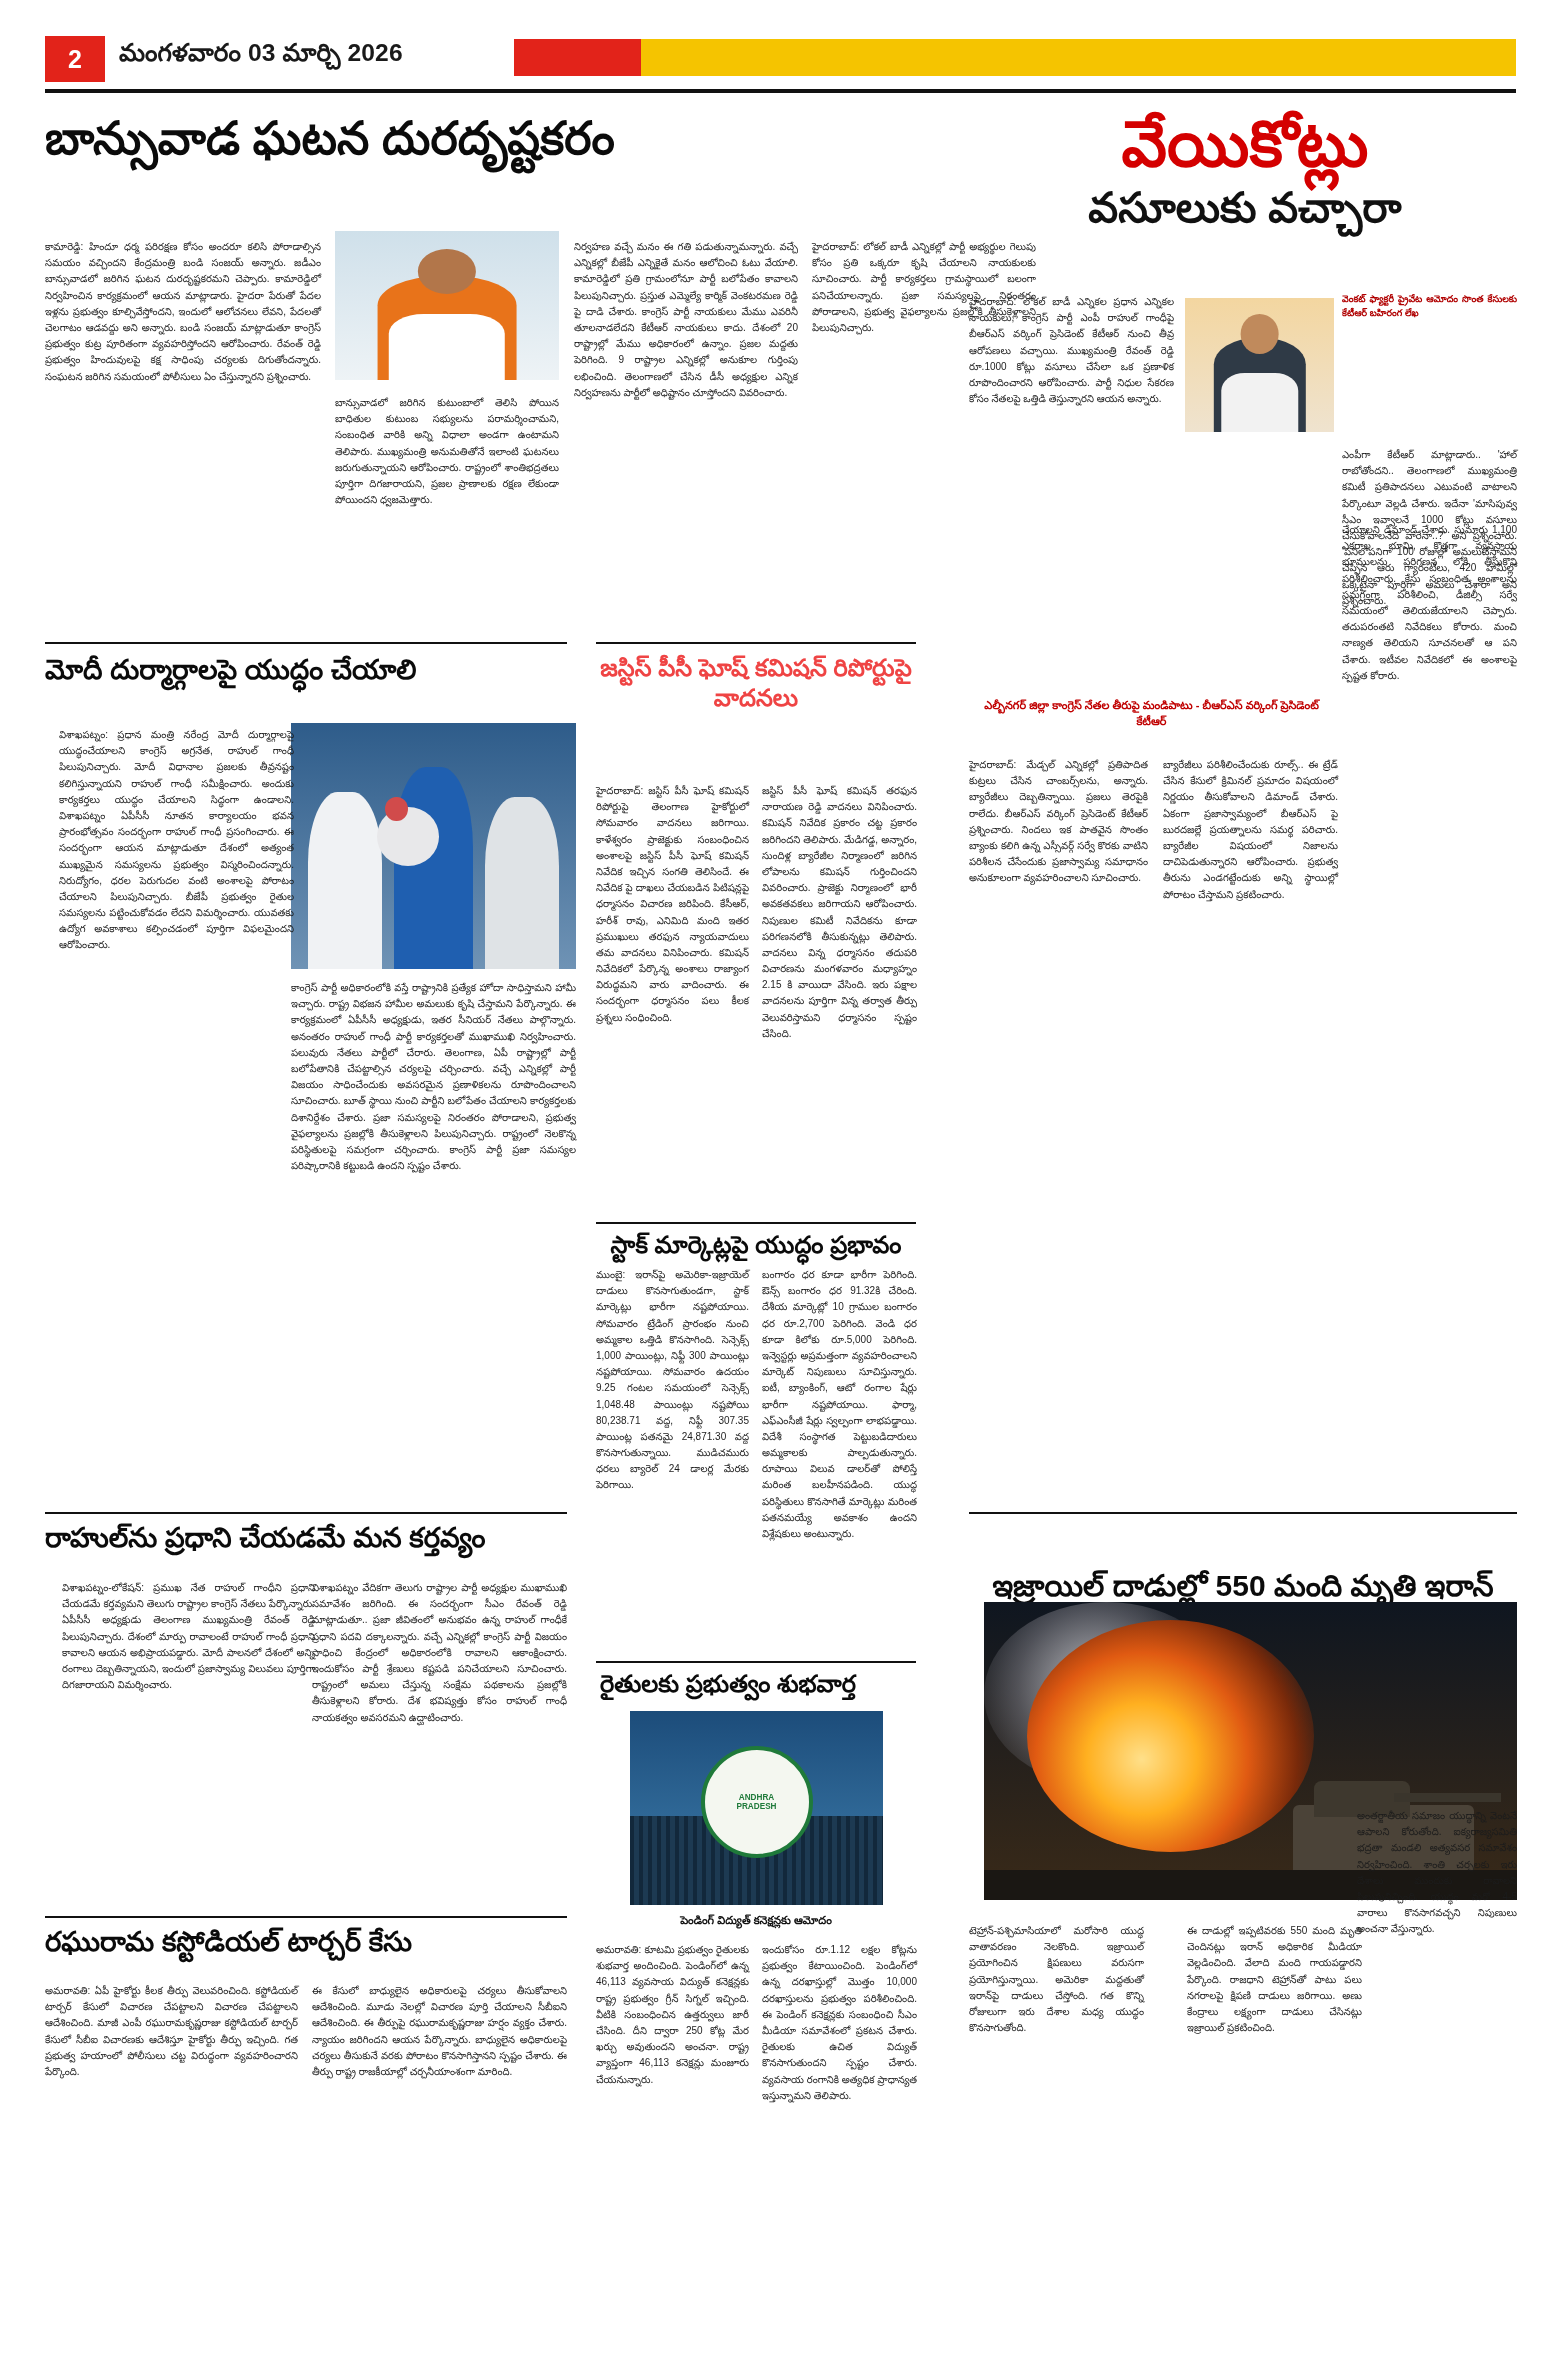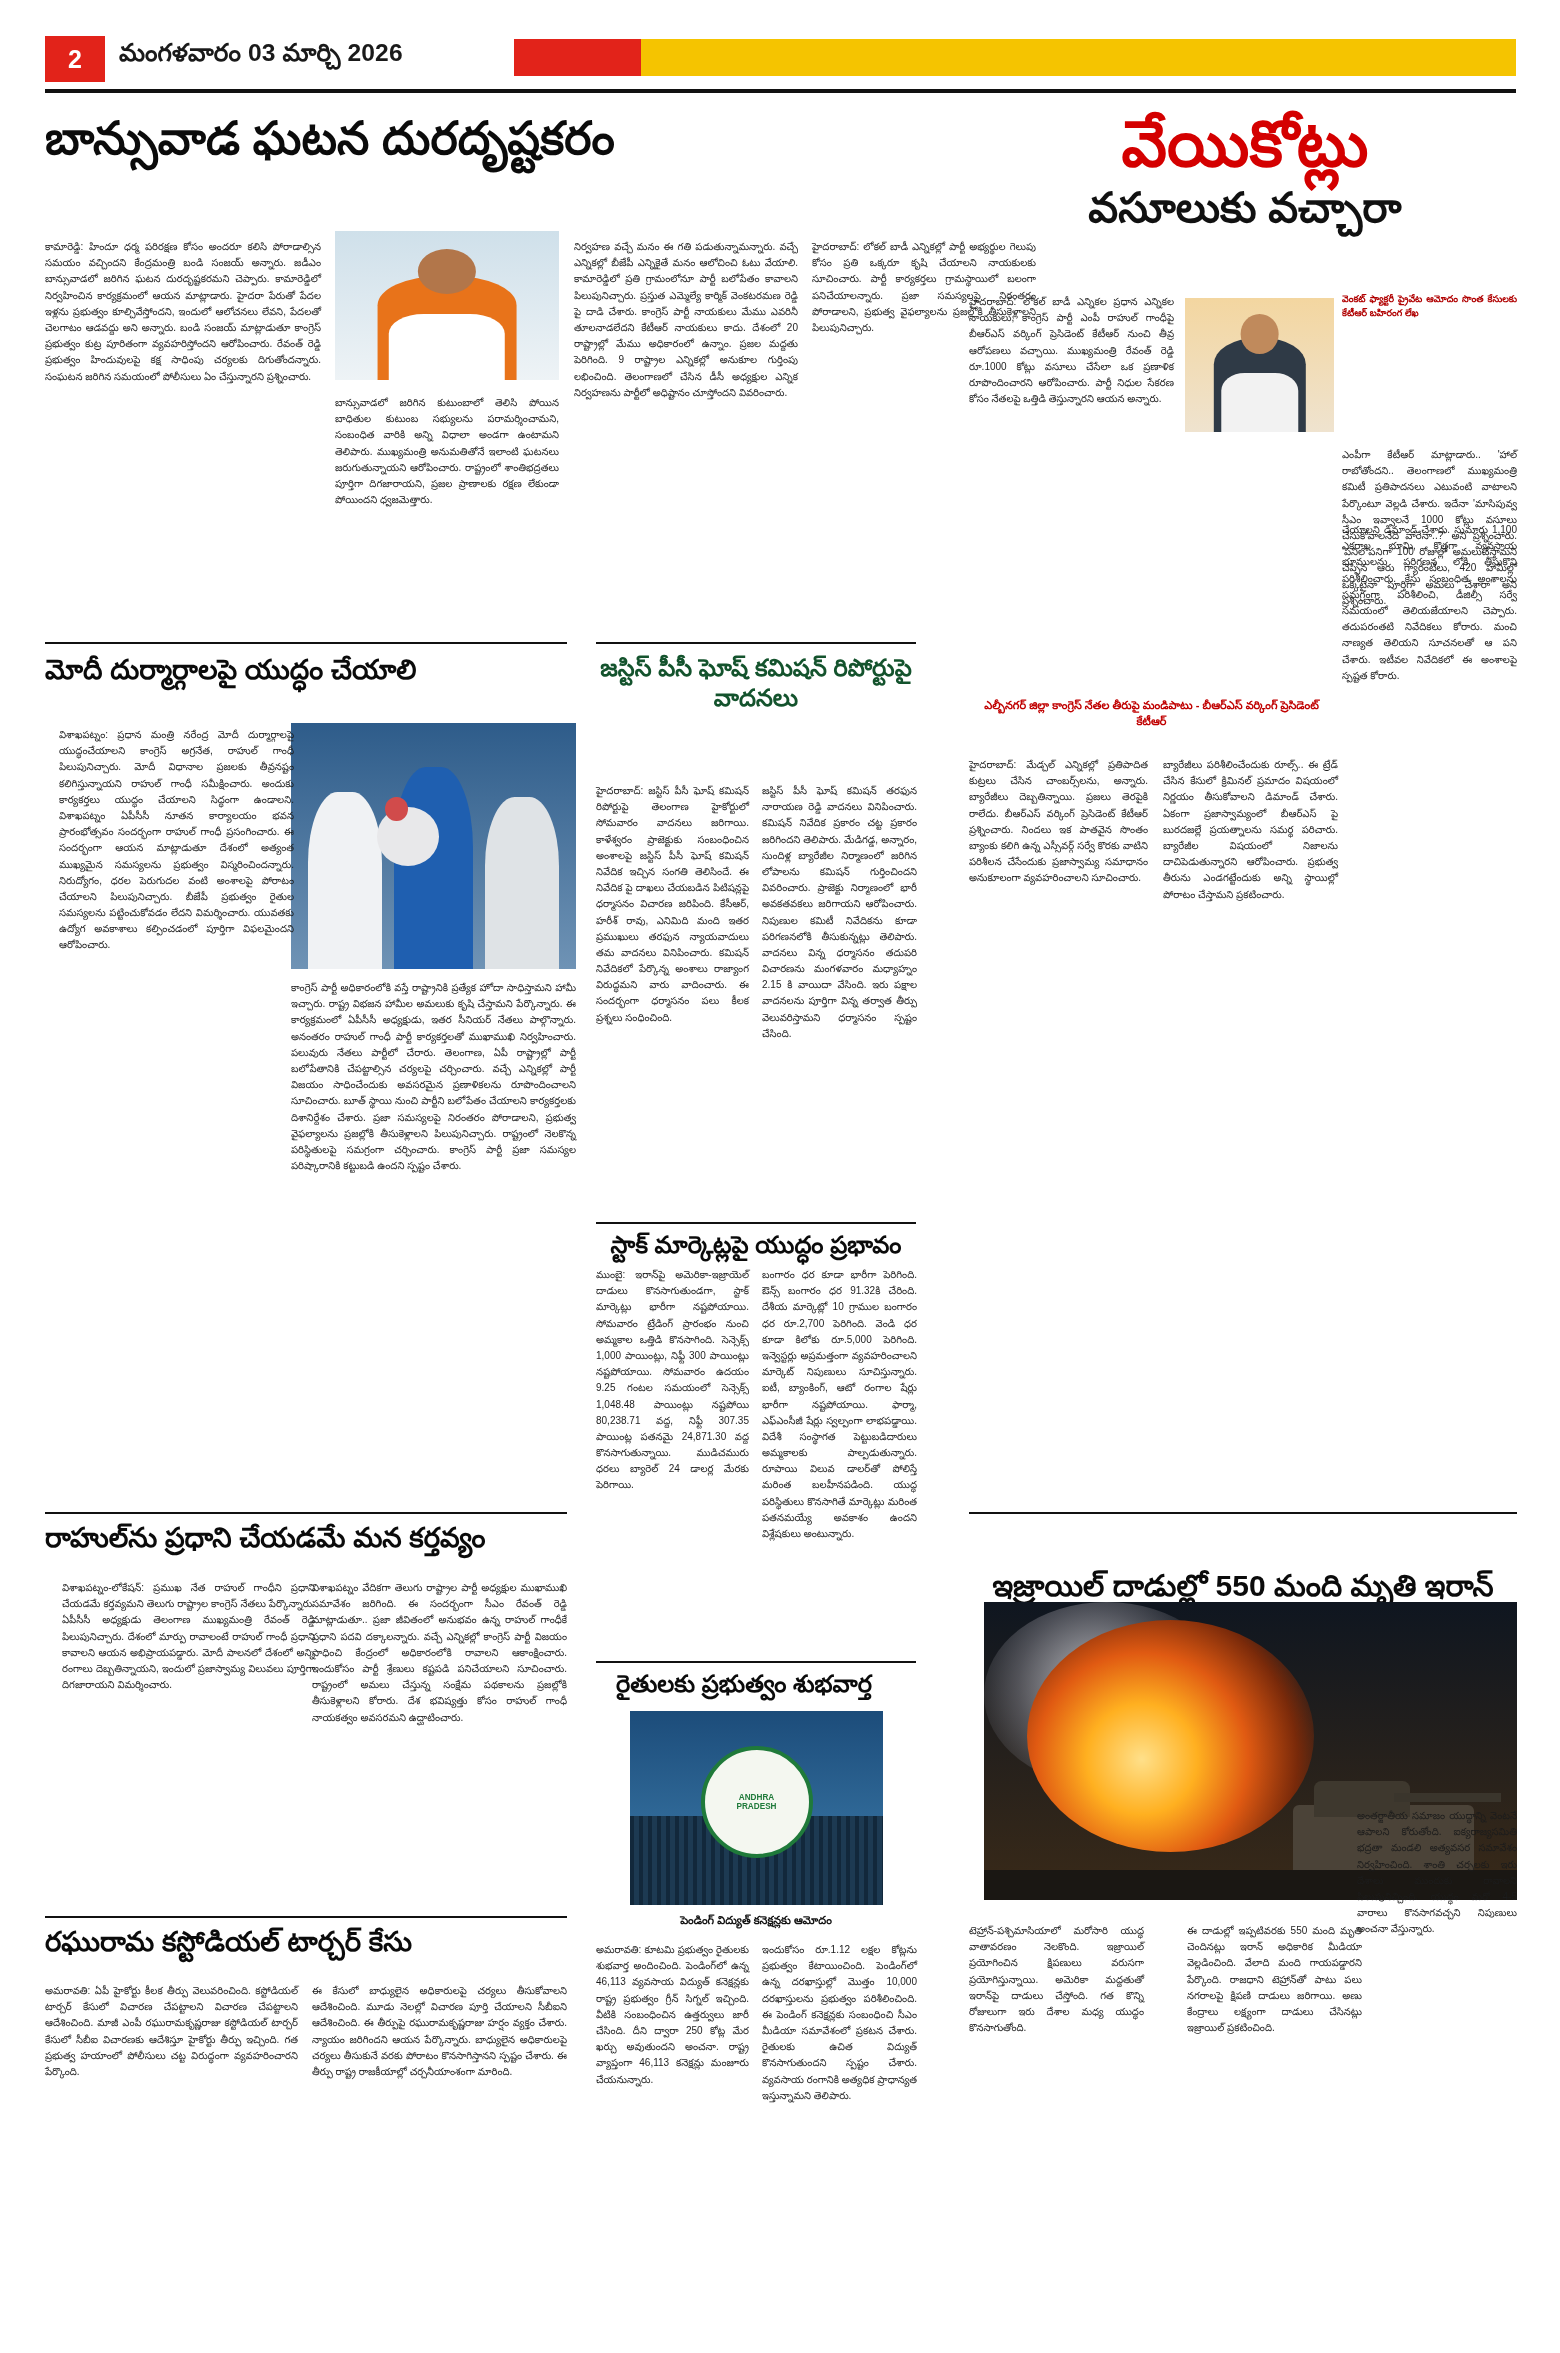--- a/index.html
+++ b/index.html
@@ -129,21 +129,21 @@
     position:absolute; left:291px; top:723px;
     width:285px; height:246px; background:#d9e2e7; overflow:hidden;
   }
   .modi-col-1 { position:absolute; left:59px; top:727px; width:235px; }
   .modi-col-2 { position:absolute; left:291px; top:980px; width:285px; }
 
   
   .ghosh-rule { position:absolute; left:596px; top:642px; width:320px; }
   .ghosh-head {
     position:absolute; left:596px; top:653px; width:320px;
-    font-size:24px; font-weight:bold; color:#14532d; text-align:center; line-height:1.25;
+    font-size:24px; font-weight:bold; color:#ef4444; text-align:center; line-height:1.25;
   }
   .ghosh-col { position:absolute; left:596px; top:766px; width:320px;margin-top:17px; }
 
   
   .stock-rule { position:absolute; left:596px; top:1222px; width:320px; }
   .stock-head {
     position:absolute; left:596px; top:1231px; width:320px;
     font-size:24px; font-weight:bold; color:#0b0b0b; text-align:center;
   }
   .stock-col-1 { position:absolute; left:596px; top:1267px; width:153px; }
@@ -163,21 +163,21 @@
   .ragh-head {
     position:absolute; left:45px; top:1926px; width:522px;
     font-size:27.6px; font-weight:bold; color:#0b0b0b;
   }
   .ragh-col-1 { position:absolute; left:45px; top:1983px; width:253px; }
   .ragh-col-2 { position:absolute; left:312px; top:1983px; width:255px; }
 
   
   .raithu-rule { position:absolute; left:596px; top:1661px; width:320px; }
   .raithu-head {
-    position:absolute; left:584px; top:1670px; width:320px;
+    position:absolute; left:568px; top:1670px; width:320px;
     font-size:24px; font-weight:bold; color:#0b0b0b; text-align:center;
   }
   .raithu-photo {
     position:absolute; left:630px; top:1711px; width:253px; height:194px;
     background:#701a75; overflow:hidden;
   }
   .raithu-cap {
     position:absolute; left:596px; top:1914px; width:320px;
     font-size:11.2px; font-weight:bold; text-align:center; color:#111;
   }

